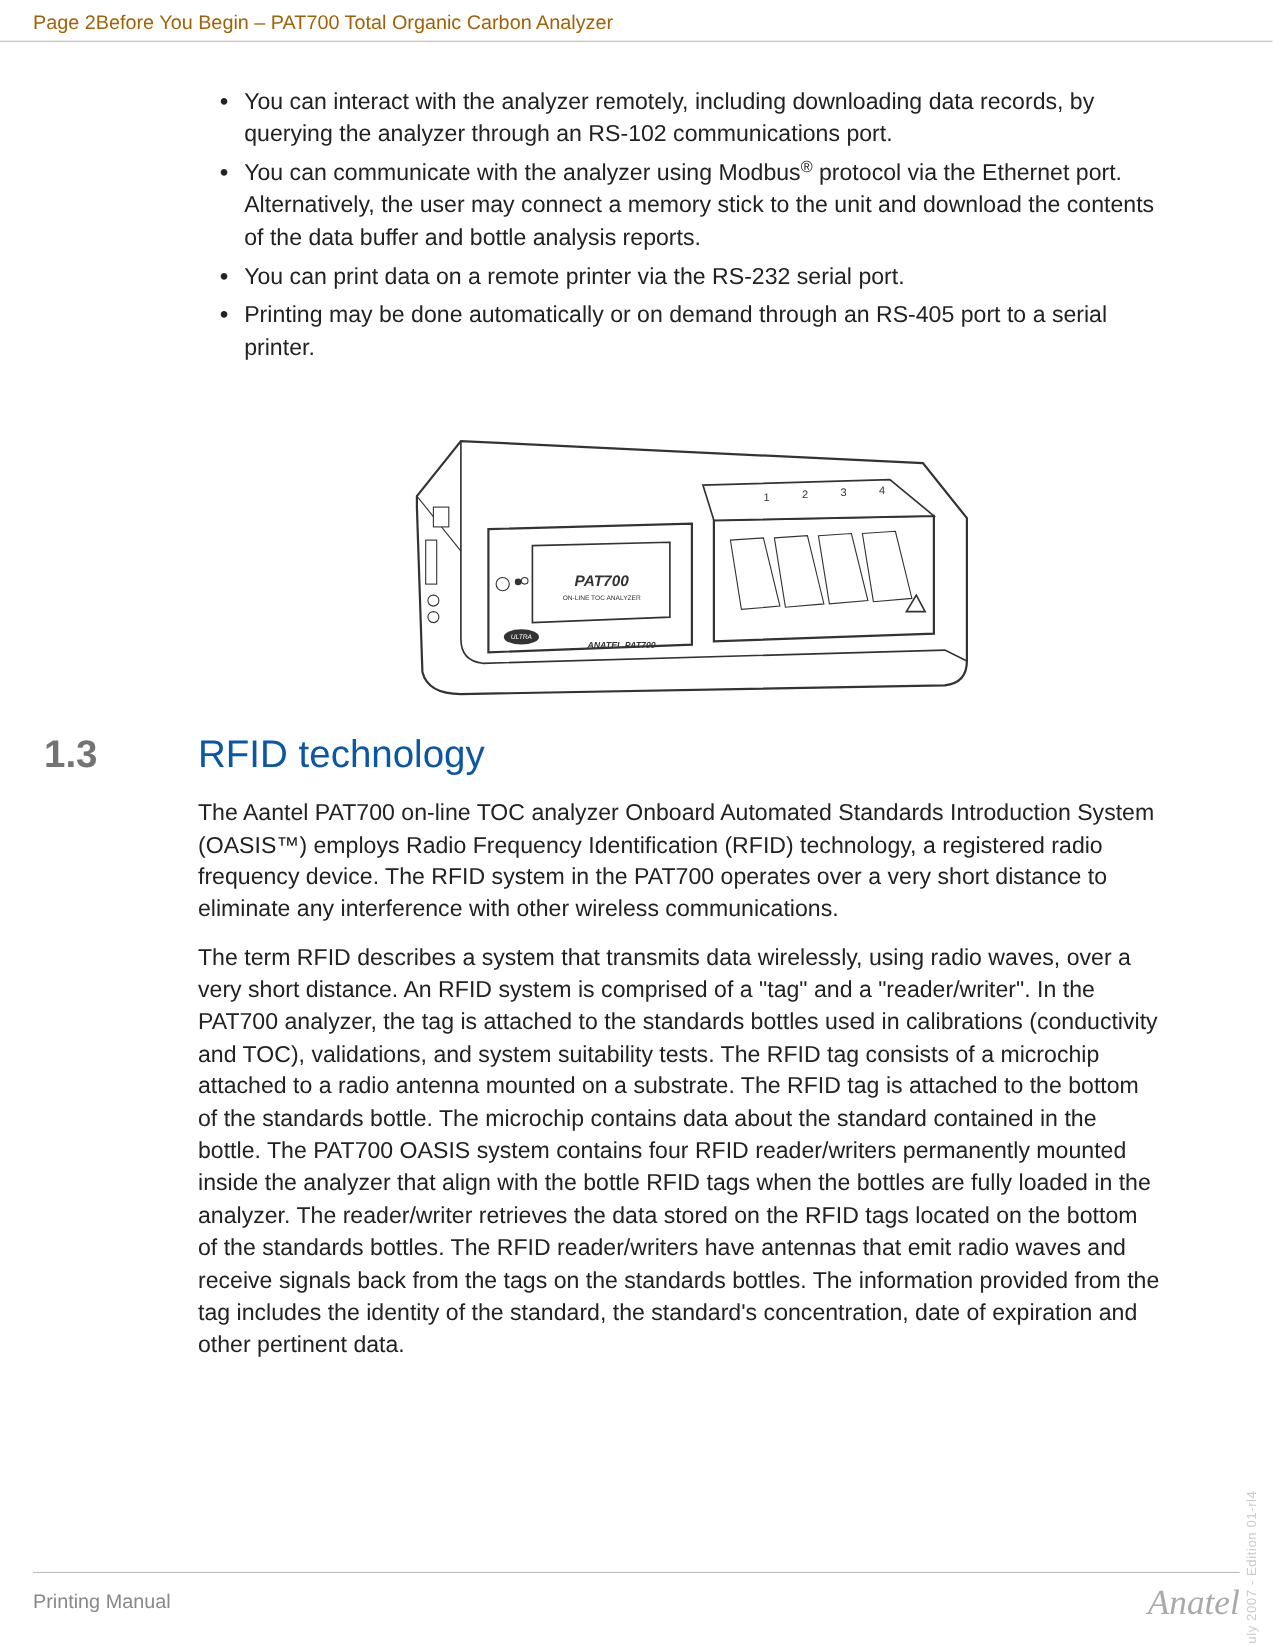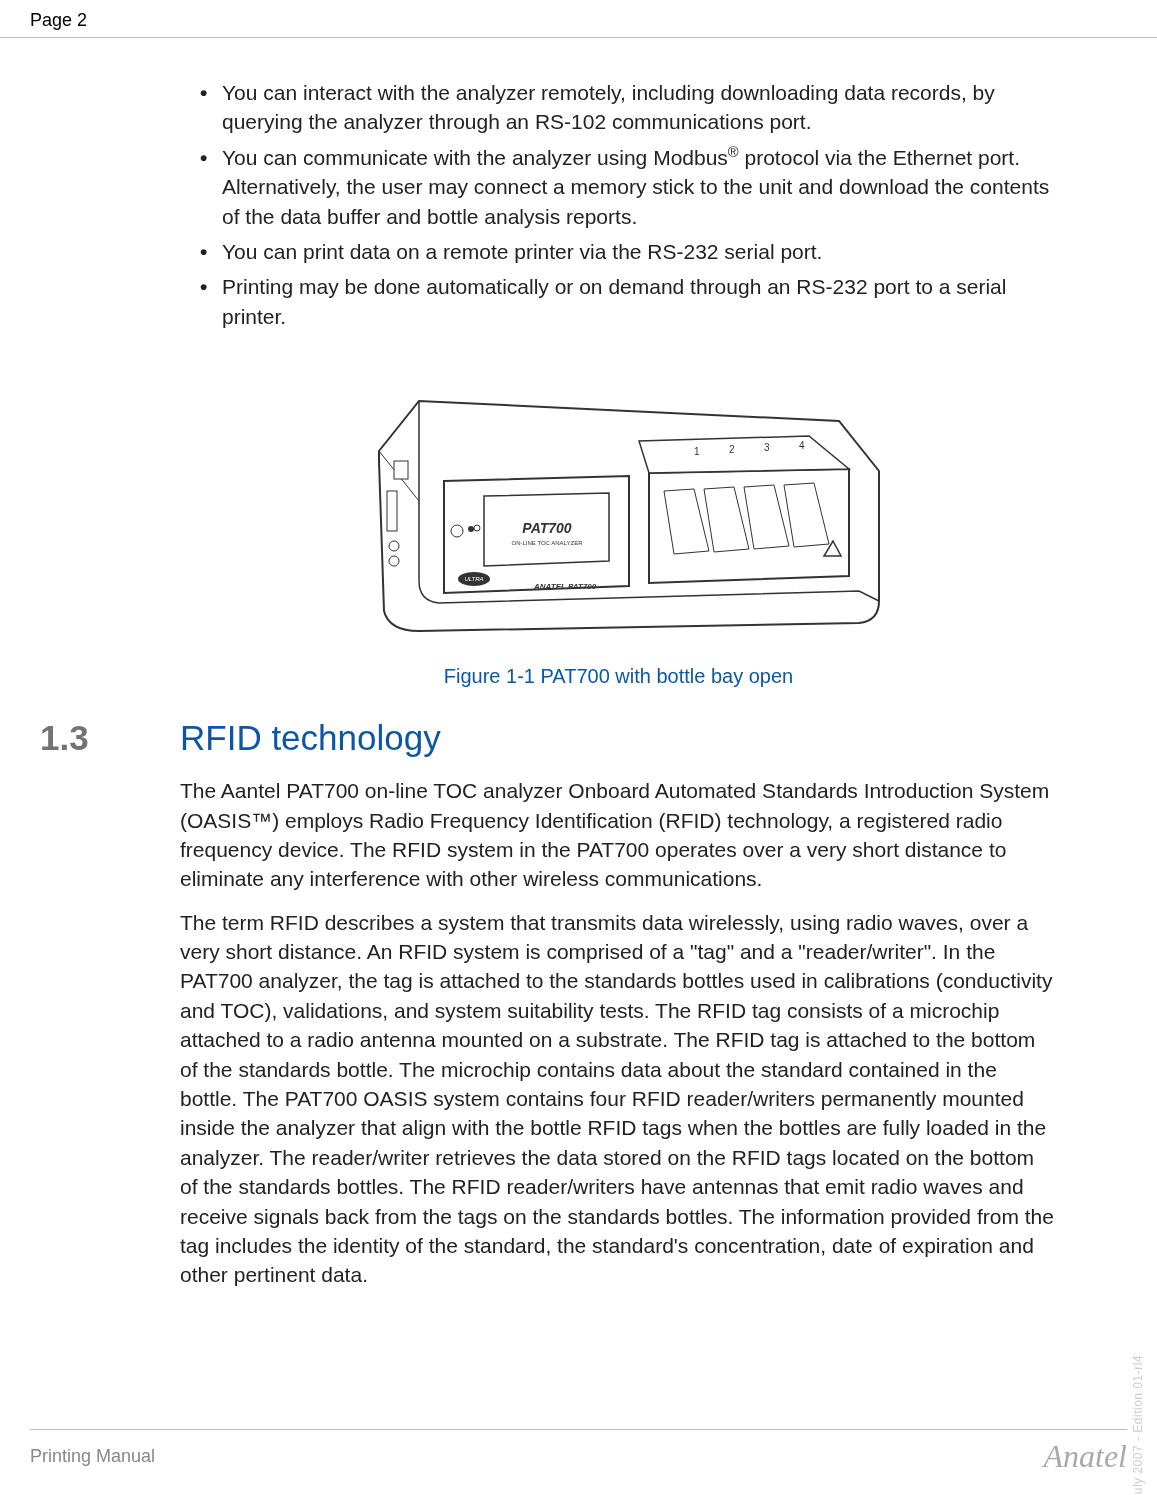--- a/index.html
+++ b/index.html
@@ -11,21 +11,21 @@
     width: 1157px;
     height: 1495px;
     position: relative;
     box-sizing: border-box;
   }
   .page-header {
     display: flex;
     justify-content: flex-start;
     padding: 10px 30px 6px 30px;
     font-size: 18px;
-    color: #000000;
+    color: #a16207;
     border-bottom: 1px solid #bbb;
   }
   .content {
     padding: 40px 100px 0 180px;
   }
   ul.bullets {
     list-style: none;
     padding: 0;
     margin: 0 0 30px 20px;
   }
@@ -119,40 +119,41 @@
     color: #ccc;
     font-size: 12px;
     letter-spacing: 0.5px;
   }
 </style>
 </head>
 <body>
 
 <div class="page-header">
   <span>Page 2</span>
+  <span>Before You Begin – PAT700 Total Organic Carbon Analyzer</span>
 </div>
 
 <div class="content">
 
   <ul class="bullets">
     <li>
       <span class="dot">•</span>
       <span class="txt">You can interact with the analyzer remotely, including downloading data records, by querying the analyzer through an RS-102 communications port.</span>
     </li>
     <li>
       <span class="dot">•</span>
       <span class="txt">You can communicate with the analyzer using Modbus<span class="sup">®</span> protocol via the Ethernet port. Alternatively, the user may connect a memory stick to the unit and download the contents of the data buffer and bottle analysis reports.</span>
     </li>
     <li>
       <span class="dot">•</span>
       <span class="txt">You can print data on a remote printer via the RS-232 serial port.</span>
     </li>
     <li>
       <span class="dot">•</span>
-      <span class="txt">Printing may be done automatically or on demand through an RS-232 port to a serial printer.</span>
+      <span class="txt">Printing may be done automatically or on demand through an RS-405 port to a serial printer.</span>
     </li>
   </ul>
 
   <div class="figure">
     <div class="device">
       <svg viewBox="0 0 560 280">
 
         <path d="M 40 90 L 80 40 L 500 60 L 540 110 L 540 240 Q 540 260 520 262 L 80 270 Q 50 270 45 250 L 40 100 Z" fill="none" stroke="#333" stroke-width="2"></path>
         <path d="M 80 40 L 80 220 Q 80 240 100 242 L 520 230 L 540 240" fill="none" stroke="#333" stroke-width="1.5"></path>
         <line x1="40" y1="90" x2="80" y2="140" stroke="#333" stroke-width="1"></line>
@@ -184,21 +185,20 @@
         <path d="M 485 195 L 502 195 L 494 180 Z" fill="none" stroke="#333" stroke-width="1.5"></path>
 
         <rect x="55" y="100" width="14" height="18" fill="#fff" stroke="#333" stroke-width="1"></rect>
         <rect x="48" y="130" width="10" height="40" fill="#fff" stroke="#333" stroke-width="1"></rect>
         <circle cx="55" cy="185" r="5" fill="none" stroke="#333"></circle>
         <circle cx="55" cy="200" r="5" fill="none" stroke="#333"></circle>
       </svg>
     </div>
   </div>
 
-  <div class="caption">Figure 1-1 PAT700 with bottle bay open</div>
 
   <div class="section-row">
     <span class="section-num">1.3</span>
     <span class="section-title">RFID technology</span>
   </div>
 
   <div class="body-text">The Aantel PAT700 on-line TOC analyzer Onboard Automated Standards Introduction System (OASIS™) employs Radio Frequency Identification (RFID) technology, a registered radio frequency device. The RFID system in the PAT700 operates over a very short distance to eliminate any interference with other wireless communications.</div>
   <div class="body-text">The term RFID describes a system that transmits data wirelessly, using radio waves, over a very short distance. An RFID system is comprised of a "tag" and a "reader/writer". In the PAT700 analyzer, the tag is attached to the standards bottles used in calibrations (conductivity and TOC), validations, and system suitability tests. The RFID tag consists of a microchip attached to a radio antenna mounted on a substrate. The RFID tag is attached to the bottom of the standards bottle. The microchip contains data about the standard contained in the bottle. The PAT700 OASIS system contains four RFID reader/writers permanently mounted inside the analyzer that align with the bottle RFID tags when the bottles are fully loaded in the analyzer. The reader/writer retrieves the data stored on the RFID tags located on the bottom of the standards bottles. The RFID reader/writers have antennas that emit radio waves and receive signals back from the tags on the standards bottles. The information provided from the tag includes the identity of the standard, the standard's concentration, date of expiration and other pertinent data.</div>
 
 </div>

